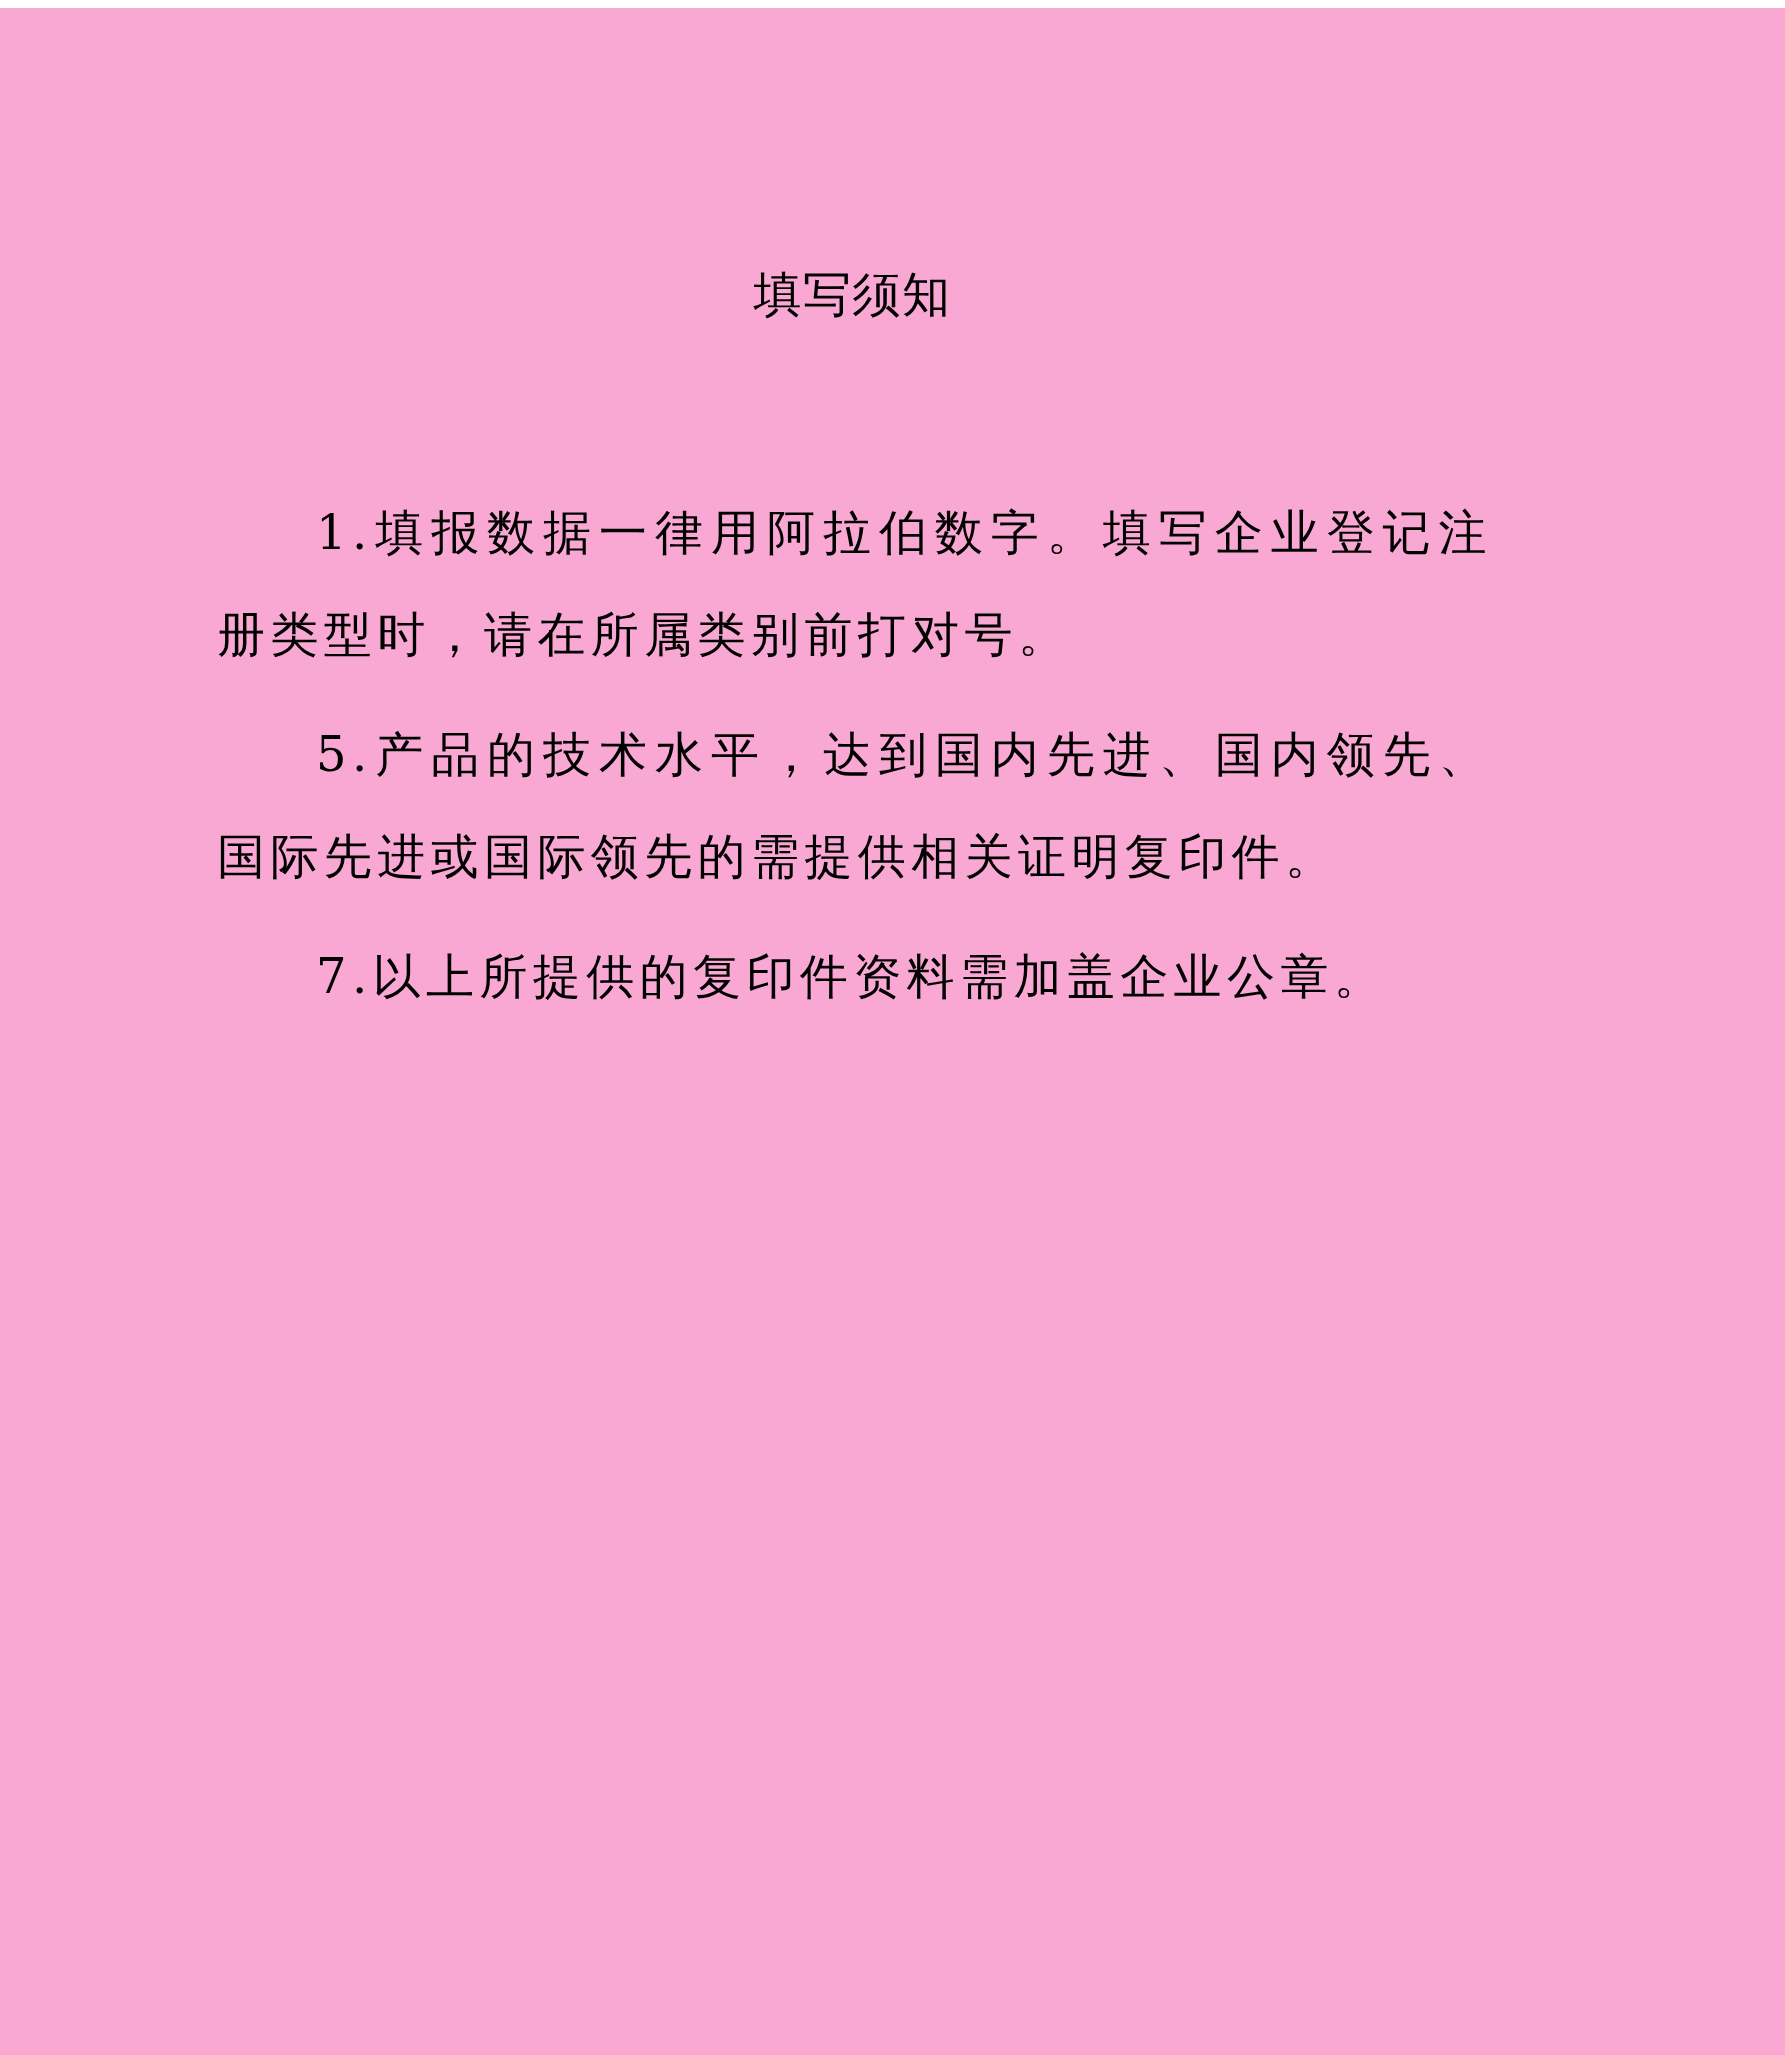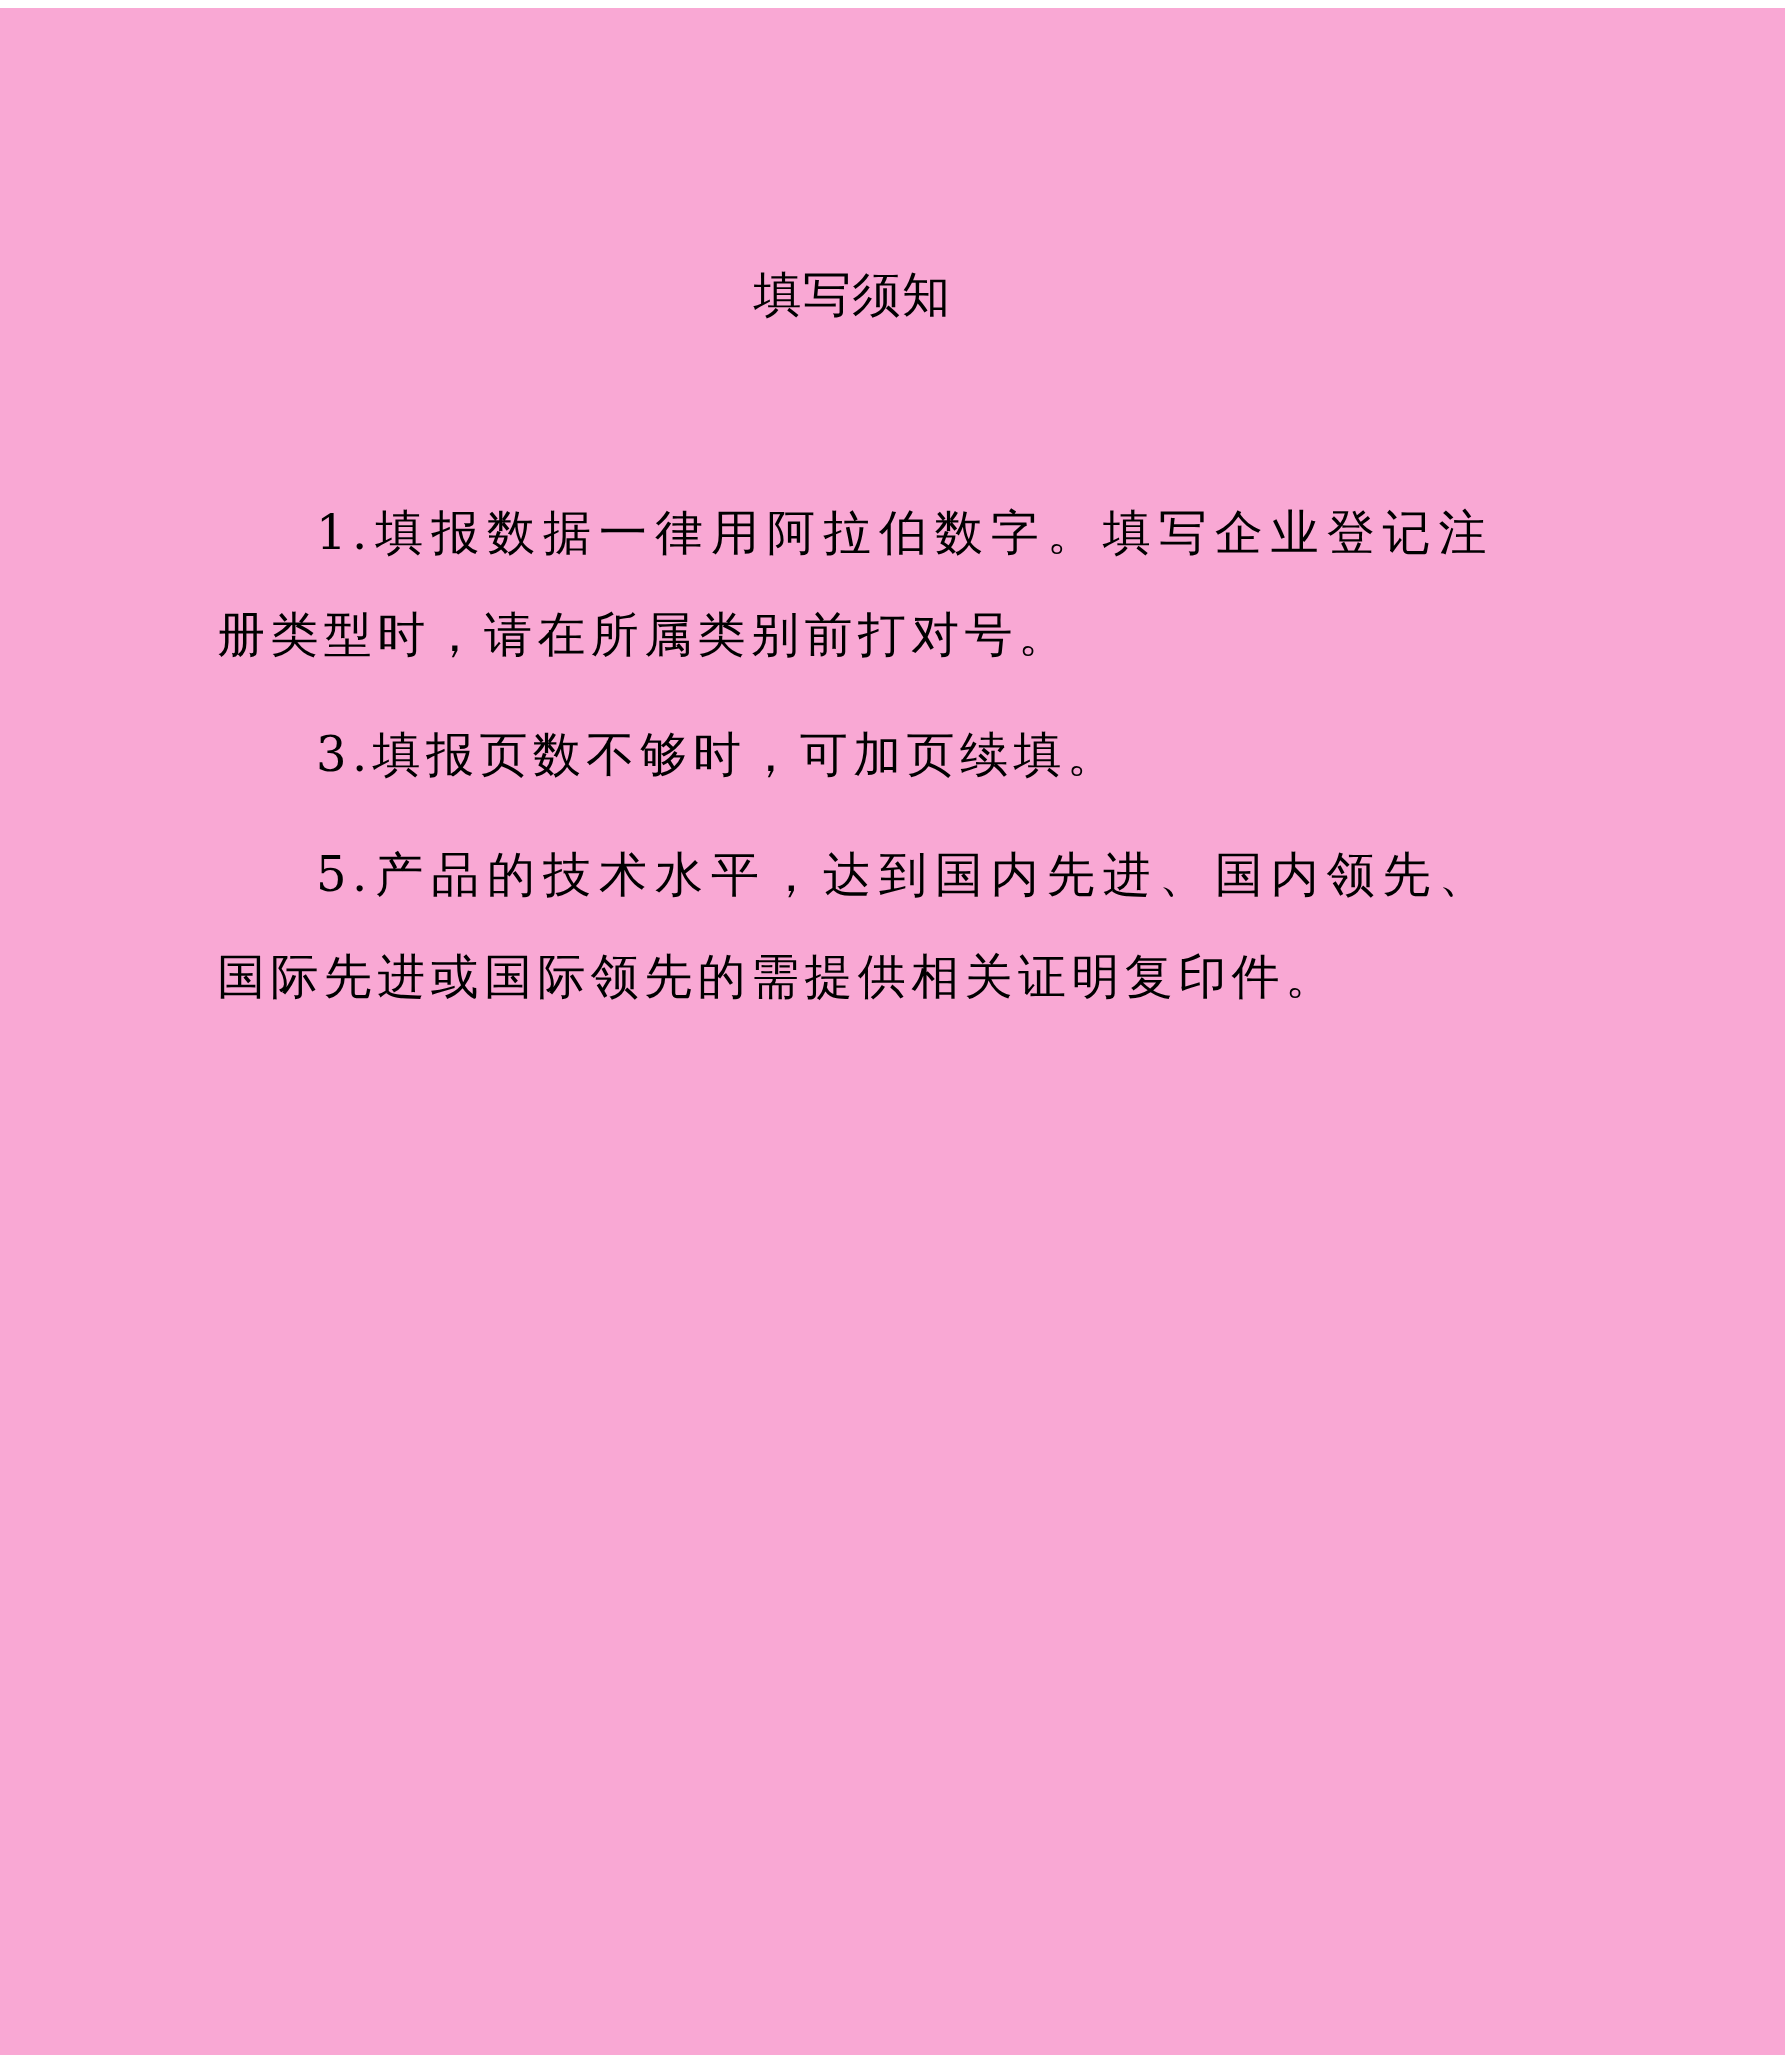--- a/index.html
+++ b/index.html
@@ -49,17 +49,17 @@
     text-align: justify;
   }
 </style>
 </head>
 <body>
 
 <div class="page">
   <div class="title">填写须知</div>
   <div class="body-text">
     <p class="para">1.填报数据一律用阿拉伯数字。填写企业登记注册类型时，请在所属类别前打对号。</p>
-    <p class="para">3.填报页数不够时，可加页续填。</p>
     <p class="para">5.产品的技术水平，达到国内先进、国内领先、国际先进或国际领先的需提供相关证明复印件。</p>
+    <p class="para">7.以上所提供的复印件资料需加盖企业公章。</p>
   </div>
 </div>
 
 
 </body></html>

